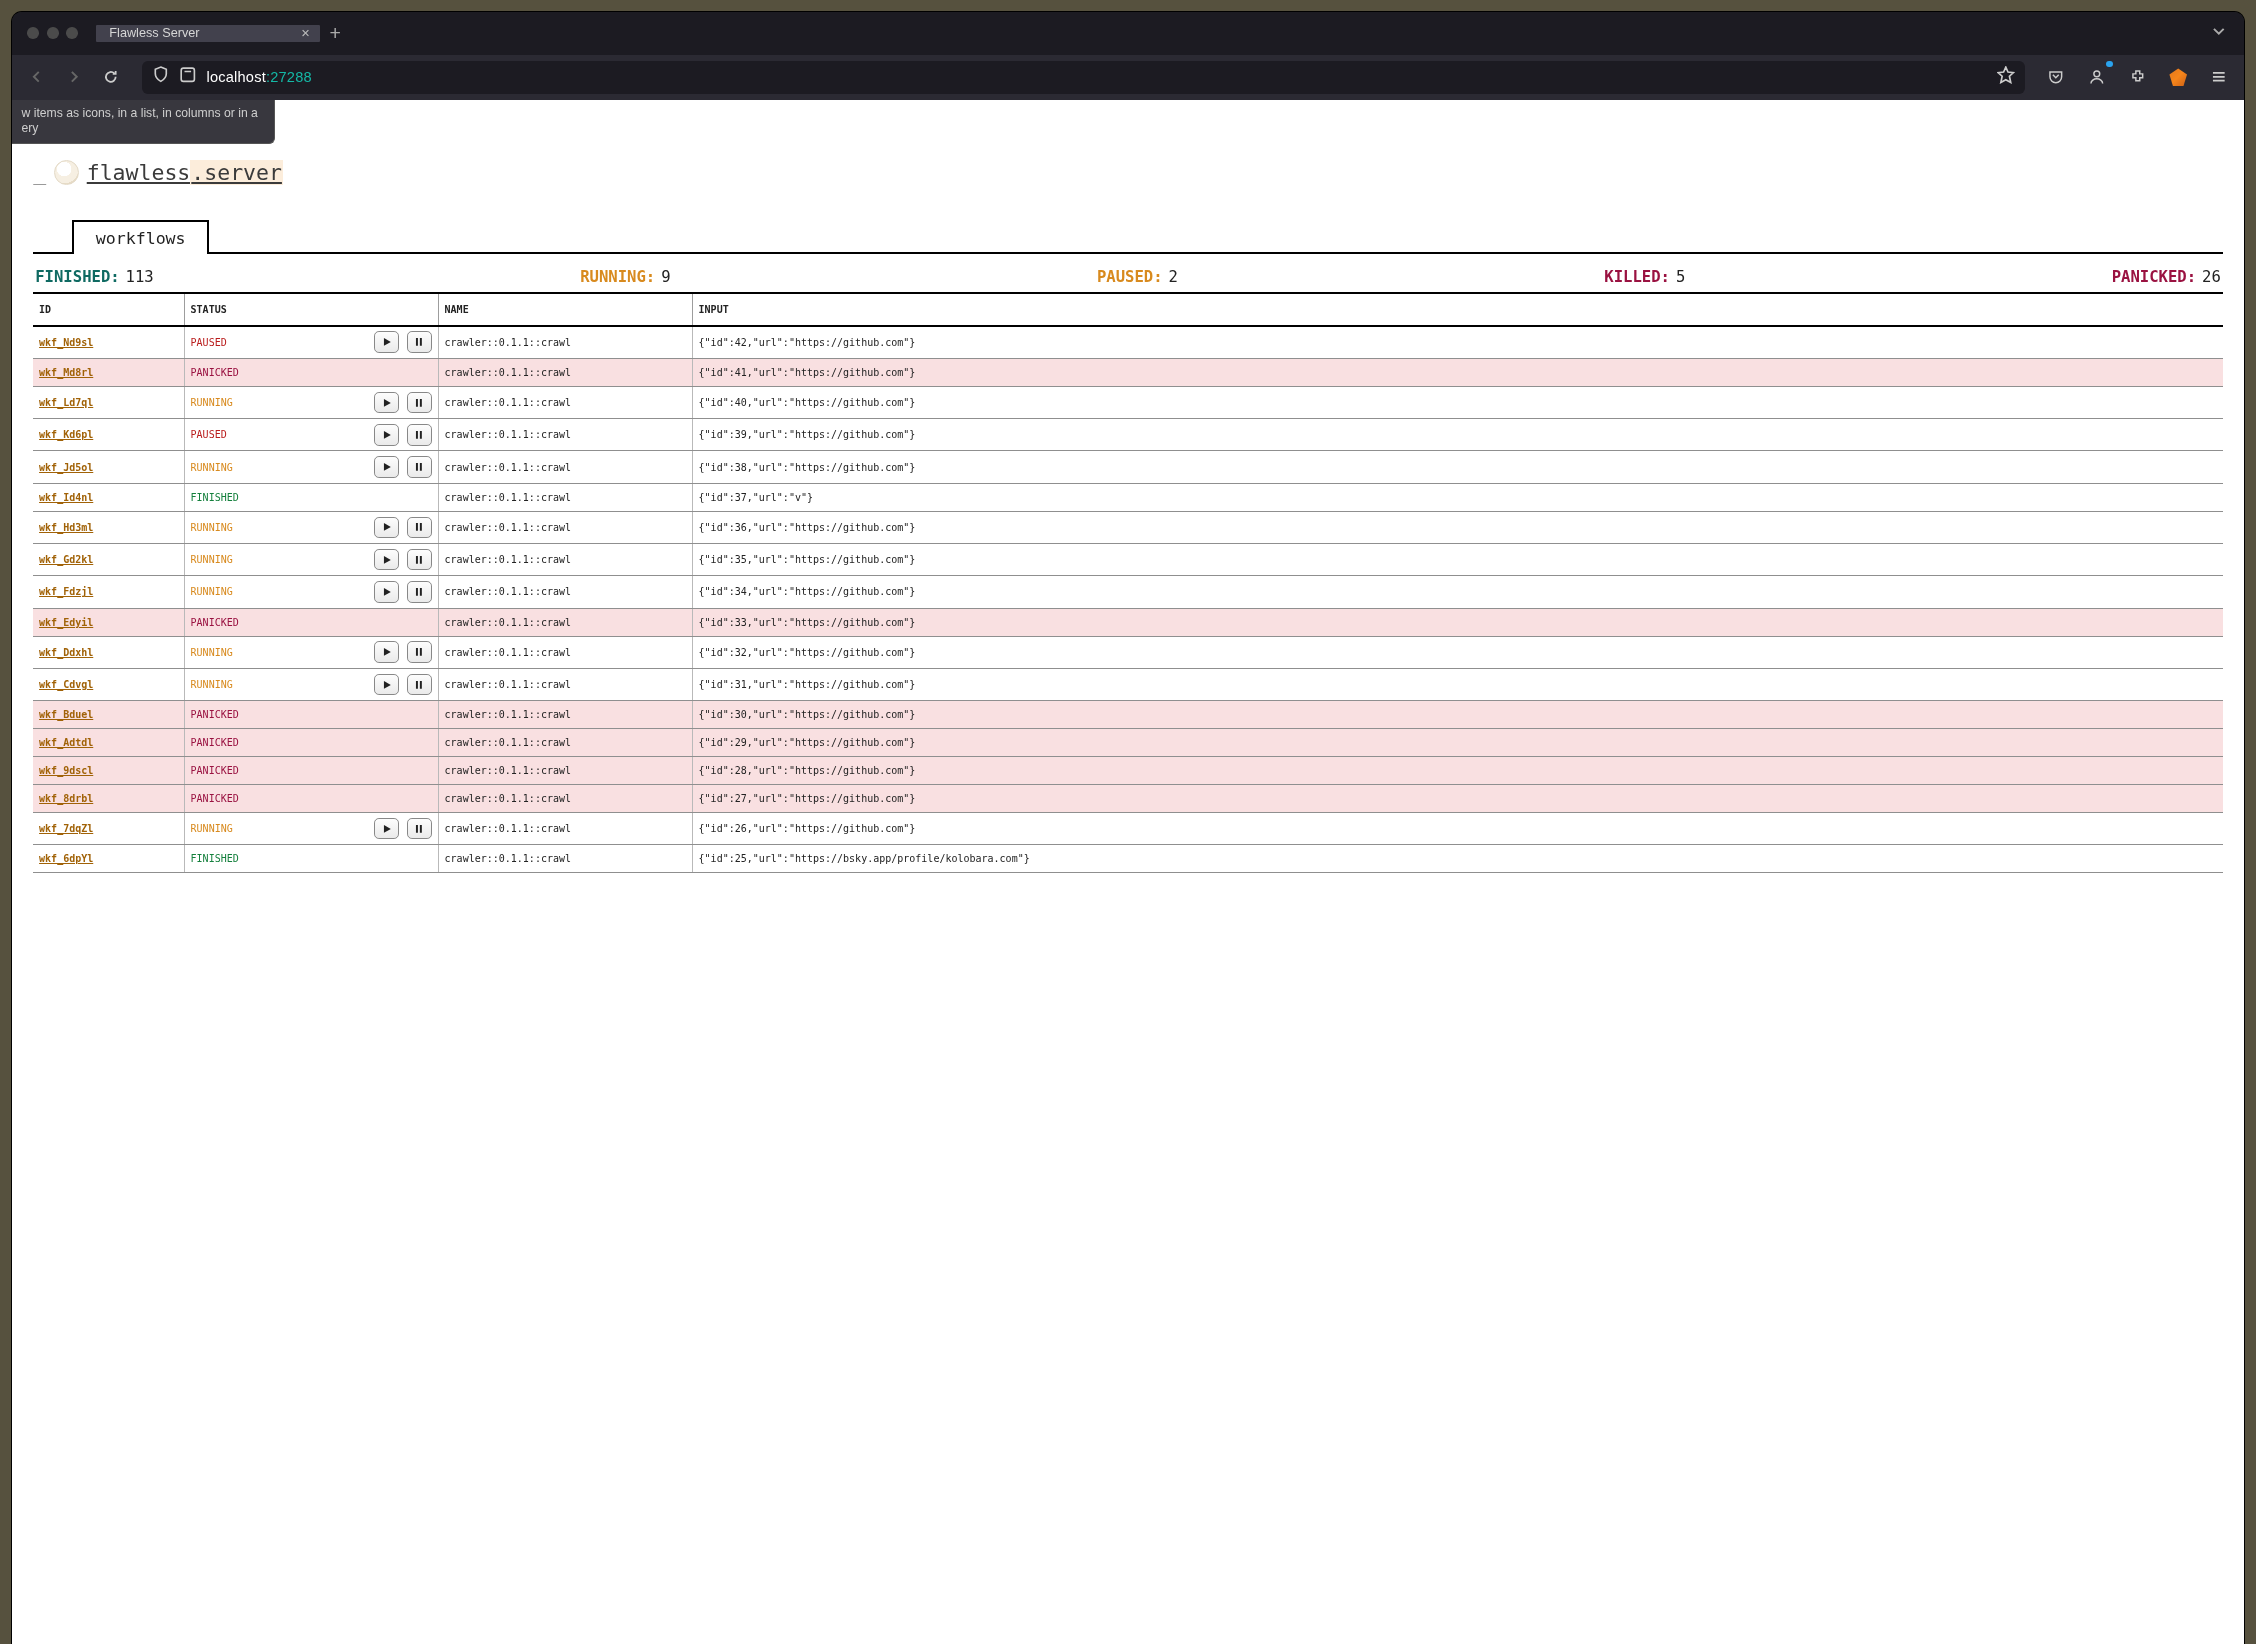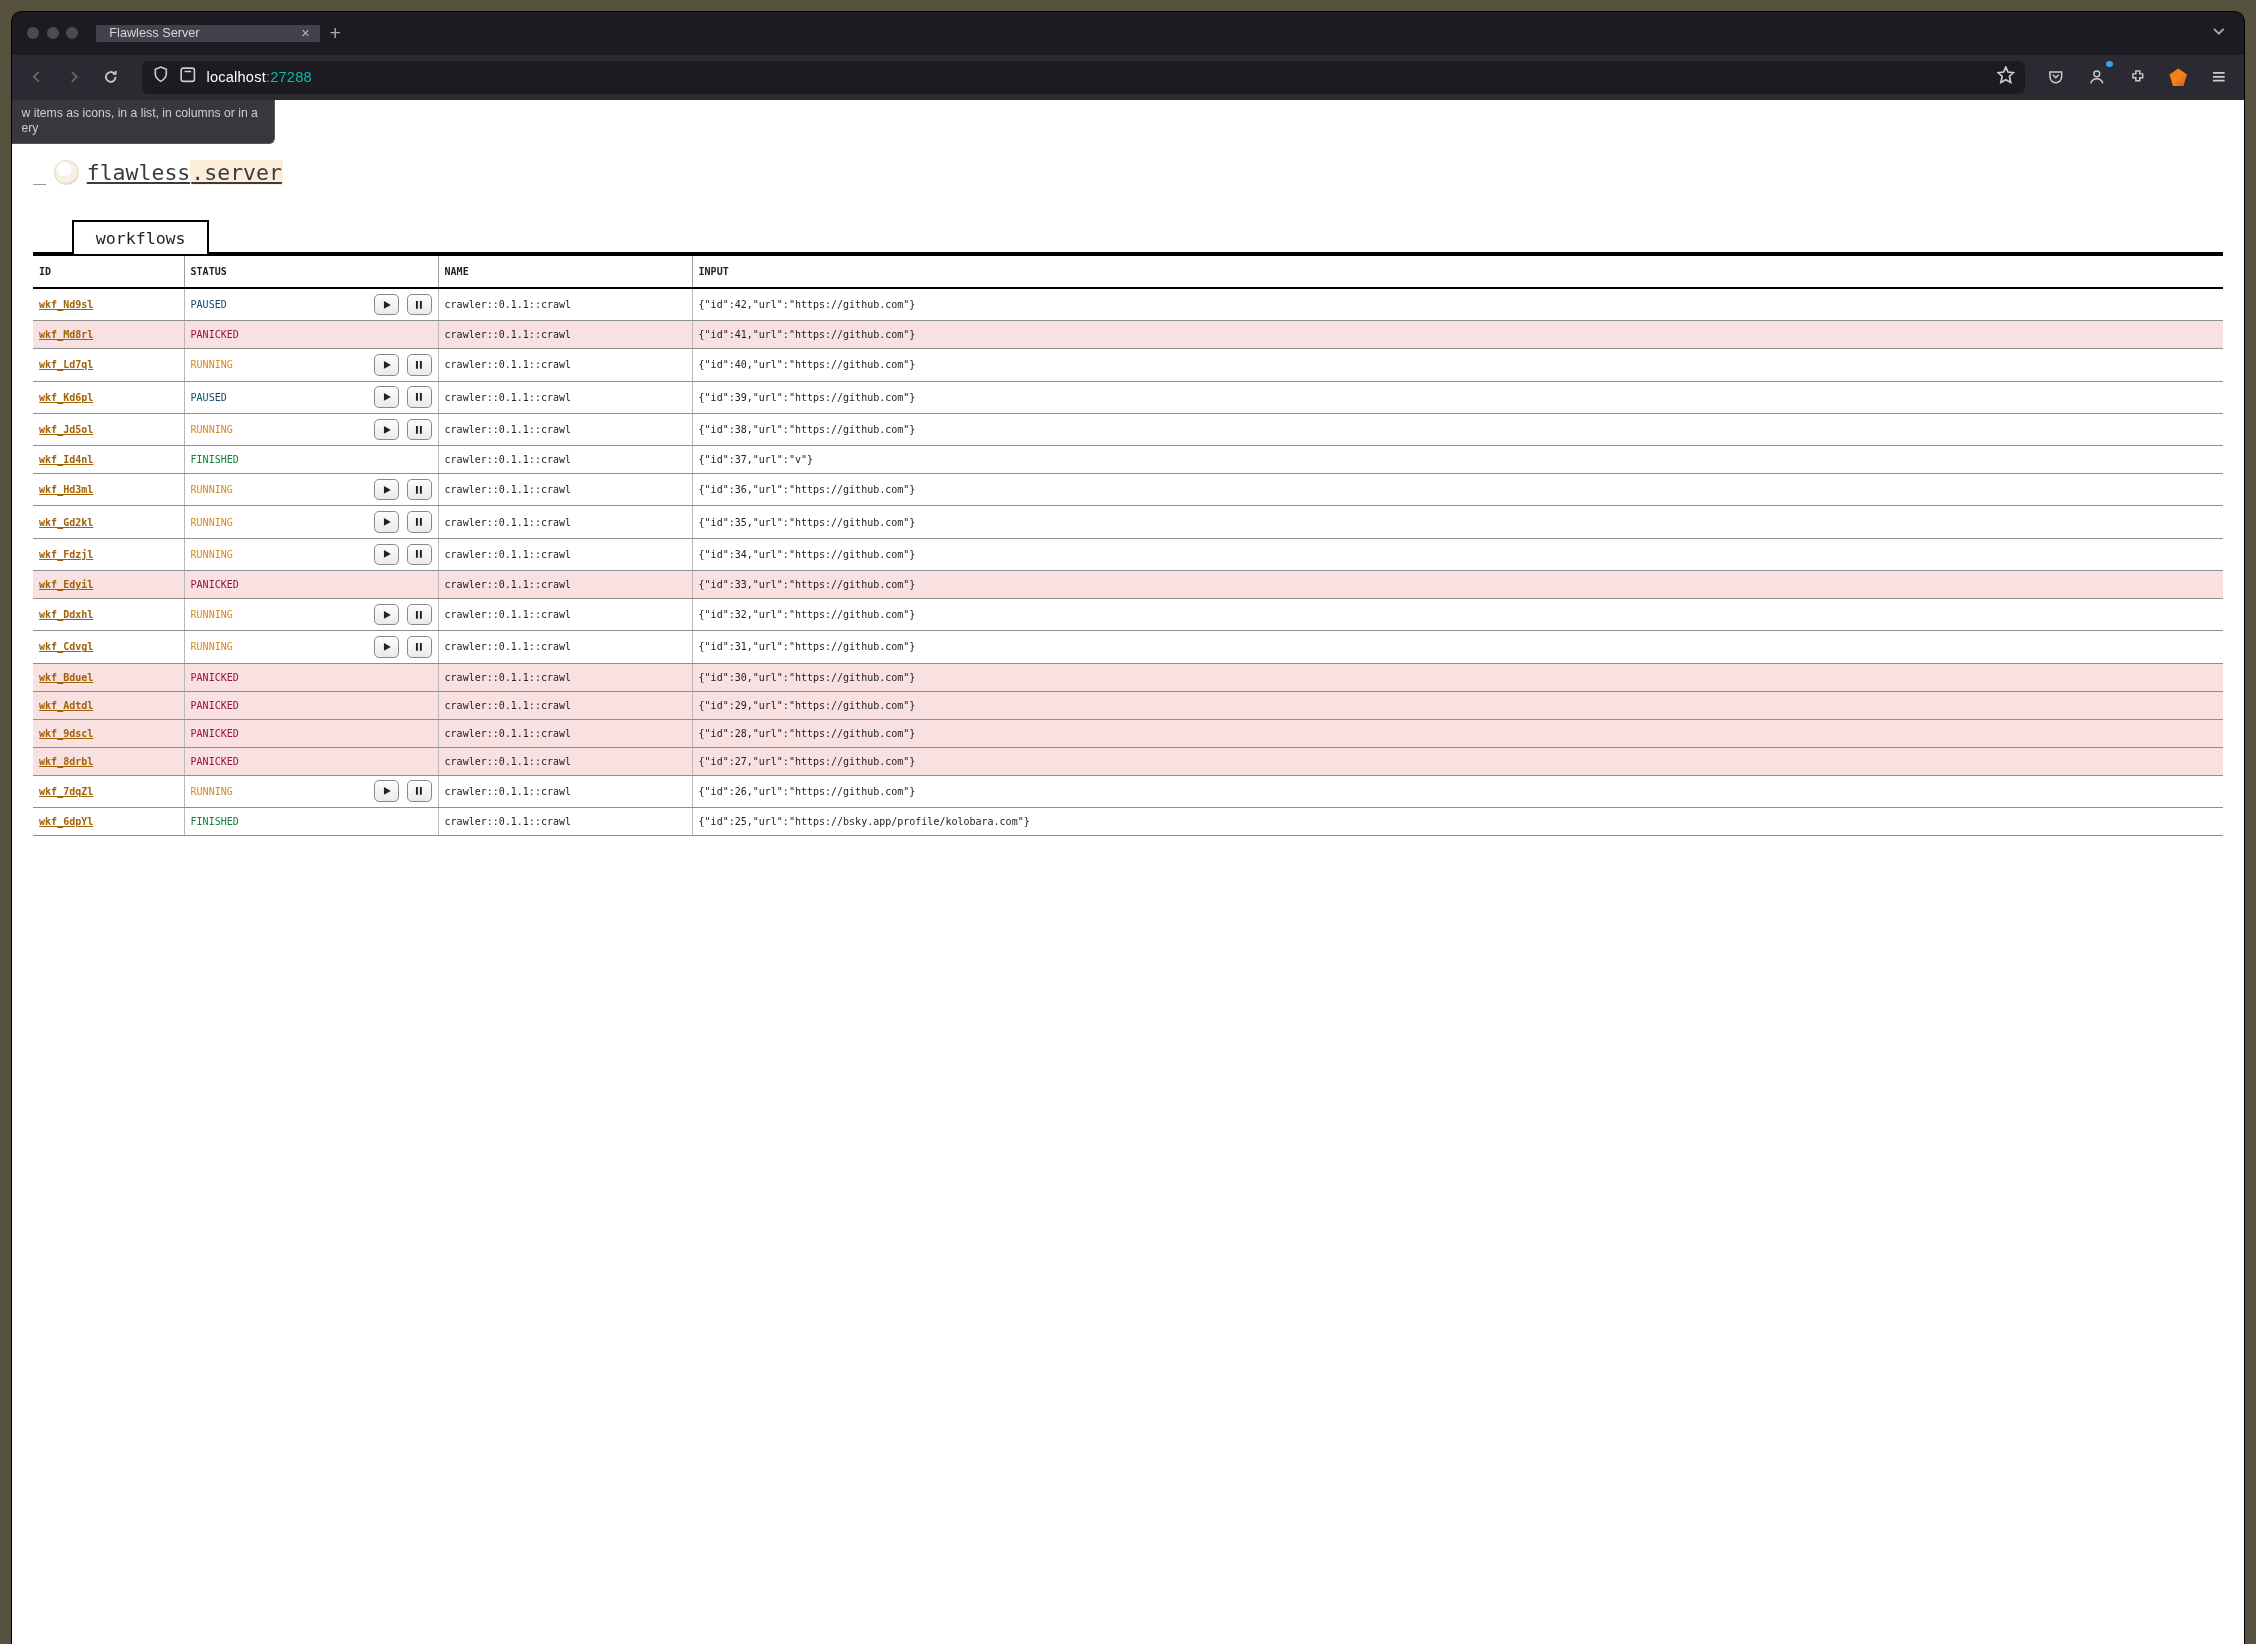--- a/index.html
+++ b/index.html
@@ -89,21 +89,21 @@
   tbody td{
     padding:4.9px 5.9px; border-bottom:1px solid #8f8f8f;
     border-left:1px solid #b9b9b9; white-space:nowrap;
     height:28px; vertical-align:middle;
   }
   tbody td:first-child{border-left:none;}
   tbody td.idcell a{color:#a16207; font-weight:600;}
   tbody tr.panicked{background:#f9e0e1;}
   .statuscell{display:flex;align-items:center;gap:7.8px;}
   .statuscell .lbl{min-width:68px;}
-  .s-PAUSED .lbl{color:#0c4a6e;}
+  .s-PAUSED .lbl{color:#b91c1c;}
   .s-RUNNING .lbl{color:#d88a1e;}
   .s-FINISHED .lbl{color:#15803d;}
   .s-PANICKED .lbl{color:#9a1241;}
   .ctrlspacer{flex:1;}
   .ctrl{
     width:25px;height:21.5px;border:1px solid #888;border-radius:4.9px;
     background:linear-gradient(#fdfdfd,#eaeaea);
     display:inline-flex;align-items:center;justify-content:center;
     font-size:10.7px;color:#222;cursor:pointer;
   }
@@ -213,20 +213,27 @@
         <span class="logo"></span>
         <a href="#" class="brandname"><span>flawless</span><span class="hl">.server</span></a>
       </div>
 
       <div class="tabs-row">
         <div class="page-tab">
           <span>workflows</span>
         </div>
       </div>
 
+      <div class="stats">
+        <span class="stat c-fin"><b>FINISHED:</b><span class="num">113</span></span>
+        <span class="stat c-run"><b>RUNNING:</b><span class="num">9</span></span>
+        <span class="stat c-pau"><b>PAUSED:</b><span class="num">2</span></span>
+        <span class="stat c-kil"><b>KILLED:</b><span class="num">5</span></span>
+        <span class="stat c-pan"><b>PANICKED:</b><span class="num">26</span></span>
+      </div>
 
       <table>
         <colgroup>
             <col style="width:151px">
             <col style="width:254px">
             <col style="width:254px">
             <col>
           </colgroup>
         <thead>
           <tr>

